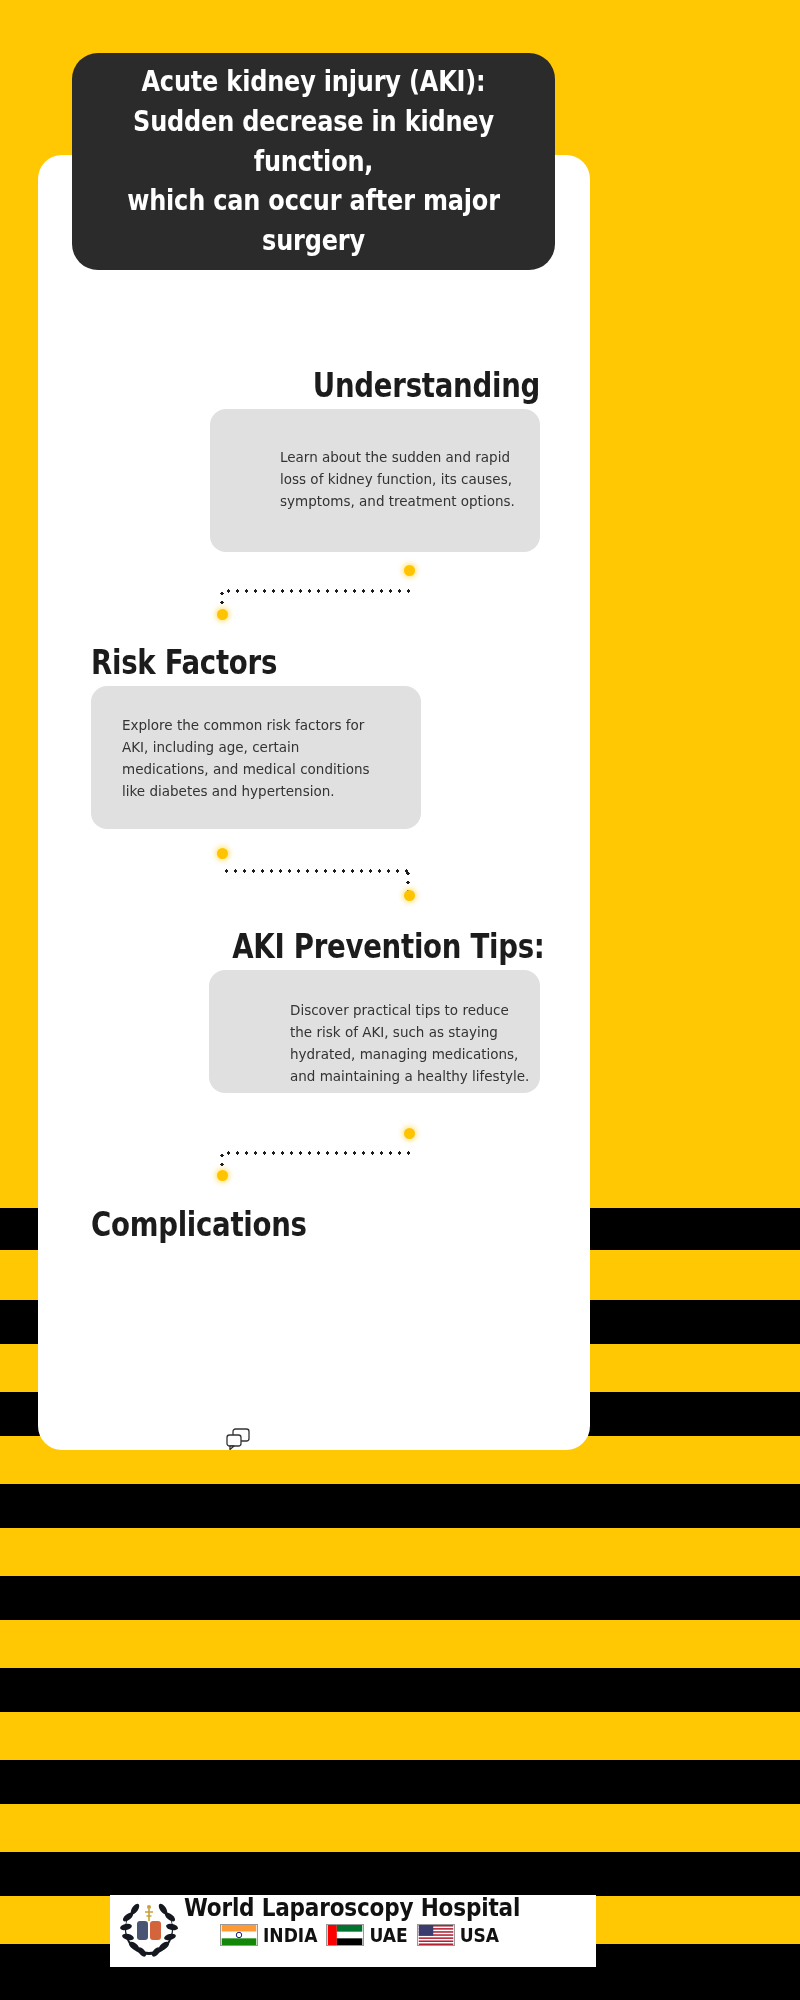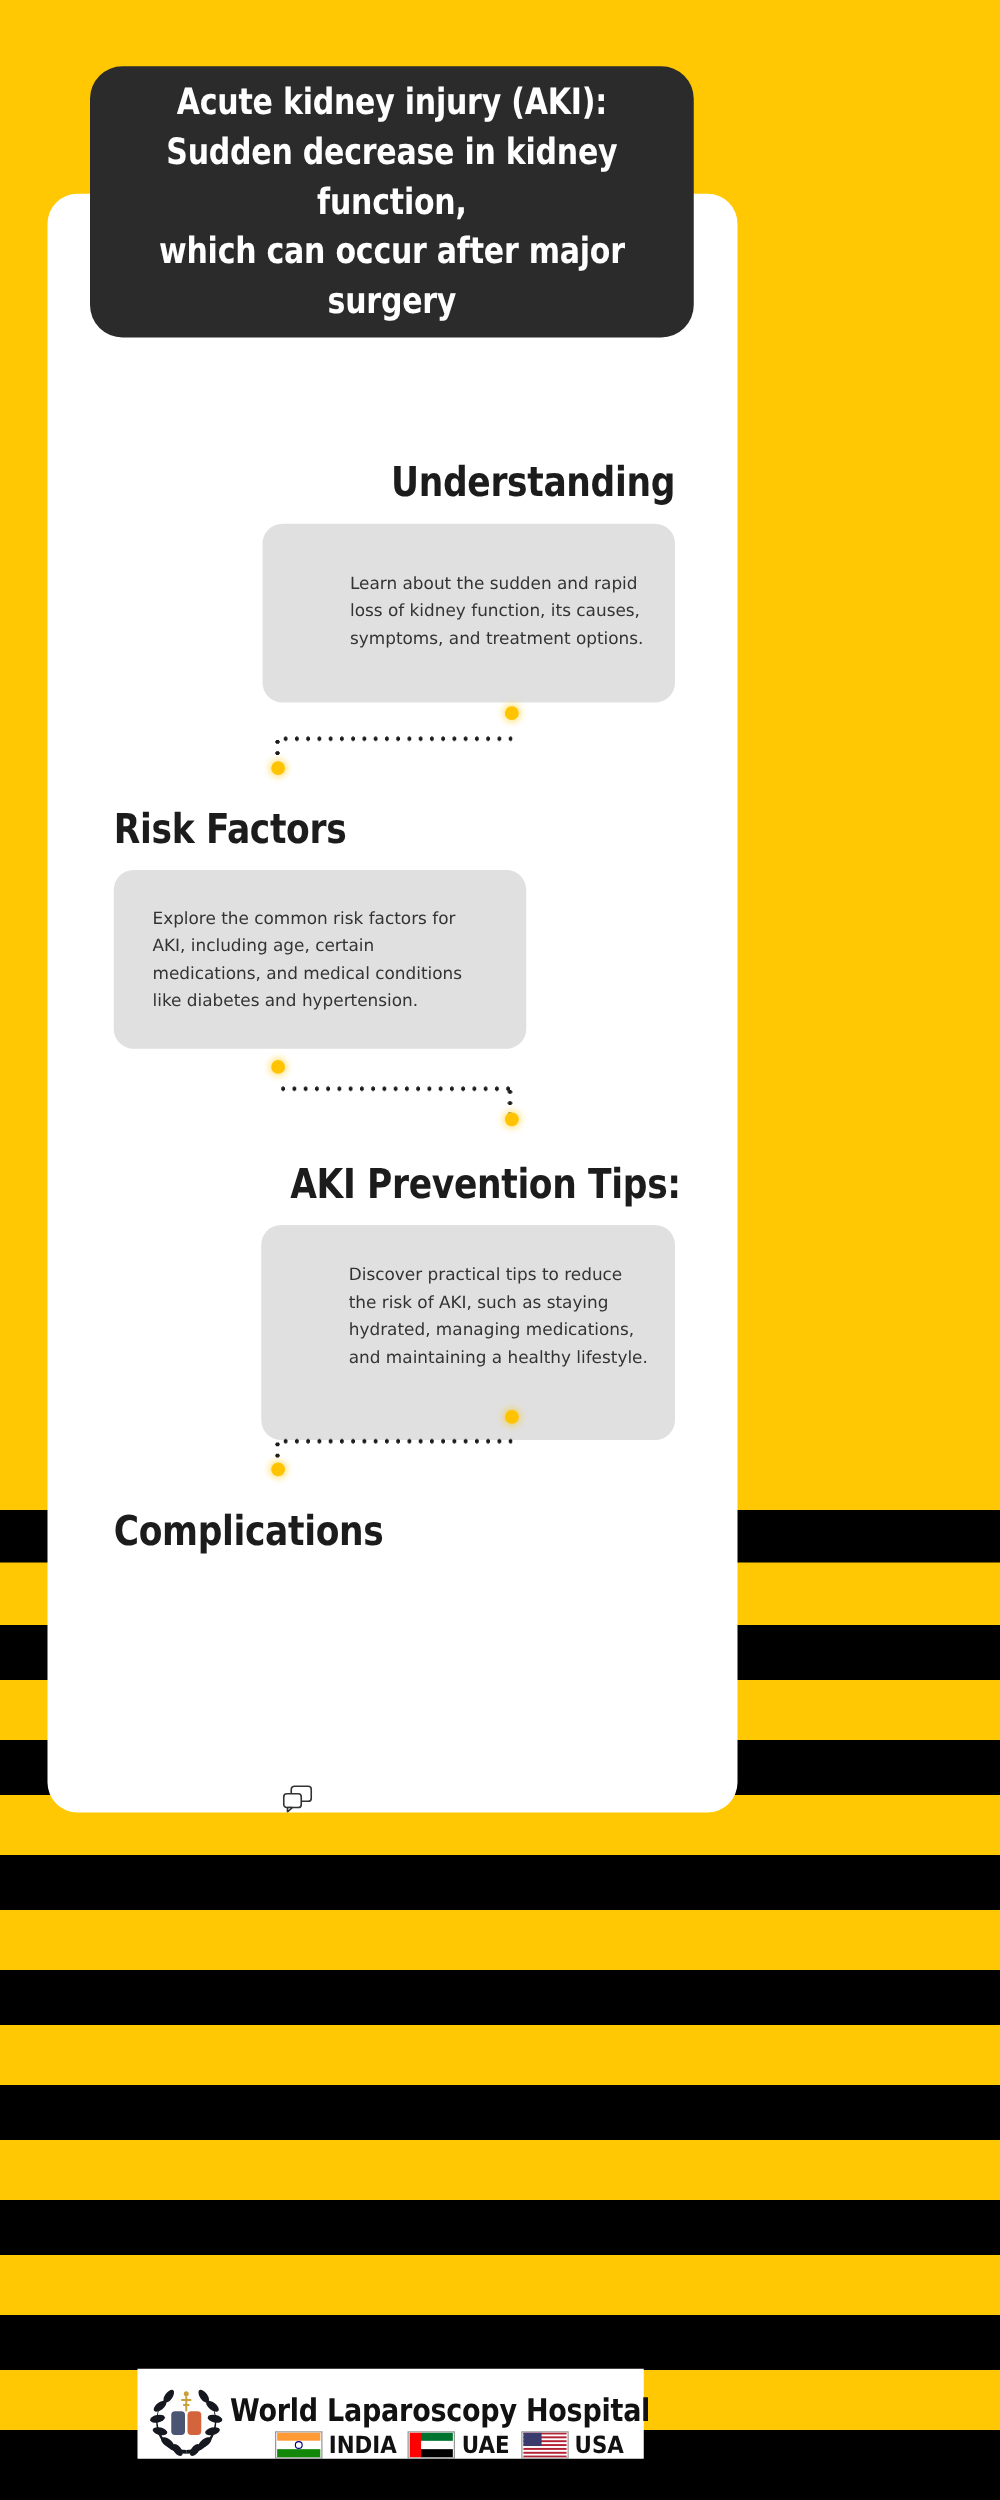--- a/index.html
+++ b/index.html
@@ -70,42 +70,42 @@
     letter-spacing:-0.3px;
     transform:scaleX(0.93);
     white-space:nowrap;
   }
   .sec-head.right { transform-origin:right center; text-align:right; }
   .sec-head.left  { transform-origin:left center;  text-align:left; }
 
   .card {
     background:#E0E0E0;
     border-radius:16px;
-    margin-top:14px;
+    margin-top:4px;
   }
   .card-text {
     font-family:"DejaVu Sans","Liberation Sans",sans-serif;
     font-size:13.5px;
     line-height:1.62;
     color:#333;
   }
 
   
   .sec1 { left:210px; top:366px; width:330px; }
   .sec1 .card { width:330px; height:143px; padding:38px 0 0 0; }
   .sec1 .card-text { width:244px; margin-left:70px; }
 
   
   .sec2 { left:91px; top:643px; width:330px; }
   .sec2 .card { width:330px; height:143px; padding:29px 0 0 0; }
   .sec2 .card-text { width:250px; margin-left:31px; }
 
   
   .sec3 { left:209px; top:927px; width:331px; }
-  .sec3 .card { width:331px; height:172px; padding:30px 0 0 0; }
+  .sec3 .card { width:331px; height:123px; padding:30px 0 0 11px; }
   .sec3 .card-text { width:244px; margin-left:70px; }
 
   
   .sec4 { left:91px; top:1205px; width:330px; }
   .sec4 .card { width:330px; height:128px; padding:25px 0 0 0; }
   .sec4 .card-text { width:250px; margin-left:31px; }
 
   
   .conn { position:absolute; z-index:5; }
   .dots-h {
@@ -153,25 +153,25 @@
   .chat-icon {
     position:absolute;
     left:226px; top:1428px;
     width:24px; height:22px;
     z-index:6;
   }
 
   .logo-bar {
     position:absolute;
     left:110px; top:1895px;
-    width:405px; height:72px;
+    width:486px; height:72px;
     background:#fff;
     z-index:7;
     display:flex;
-    align-items:flex-end;
+    align-items:flex-start;
     padding-left:6px;
   }
   .wreath { width:66px; height:64px; flex:0 0 66px; }
   .logo-right { display:flex; flex-direction:column; justify-content:center; margin-left:2px; }
   .logo-name {
     font-family:"DejaVu Sans Condensed","Liberation Sans Narrow","Liberation Sans",sans-serif;
     font-weight:bold;
     font-size:25px;
     color:#111;
     letter-spacing:-0.2px;

